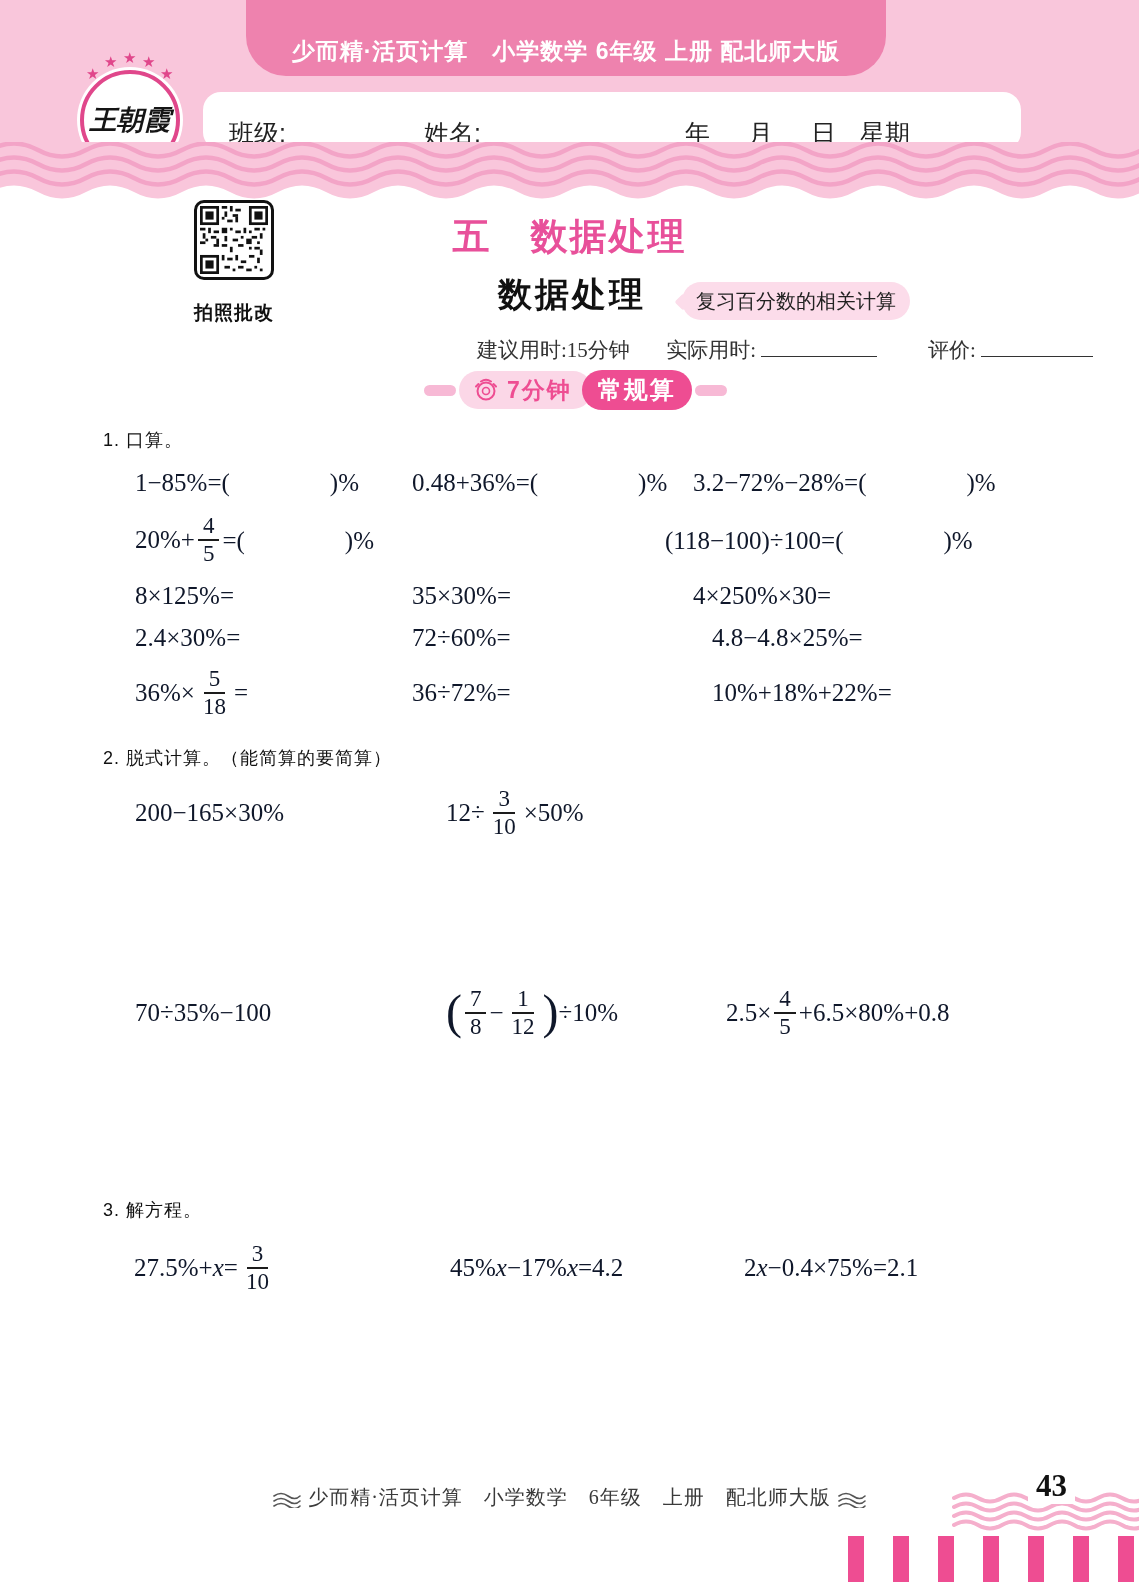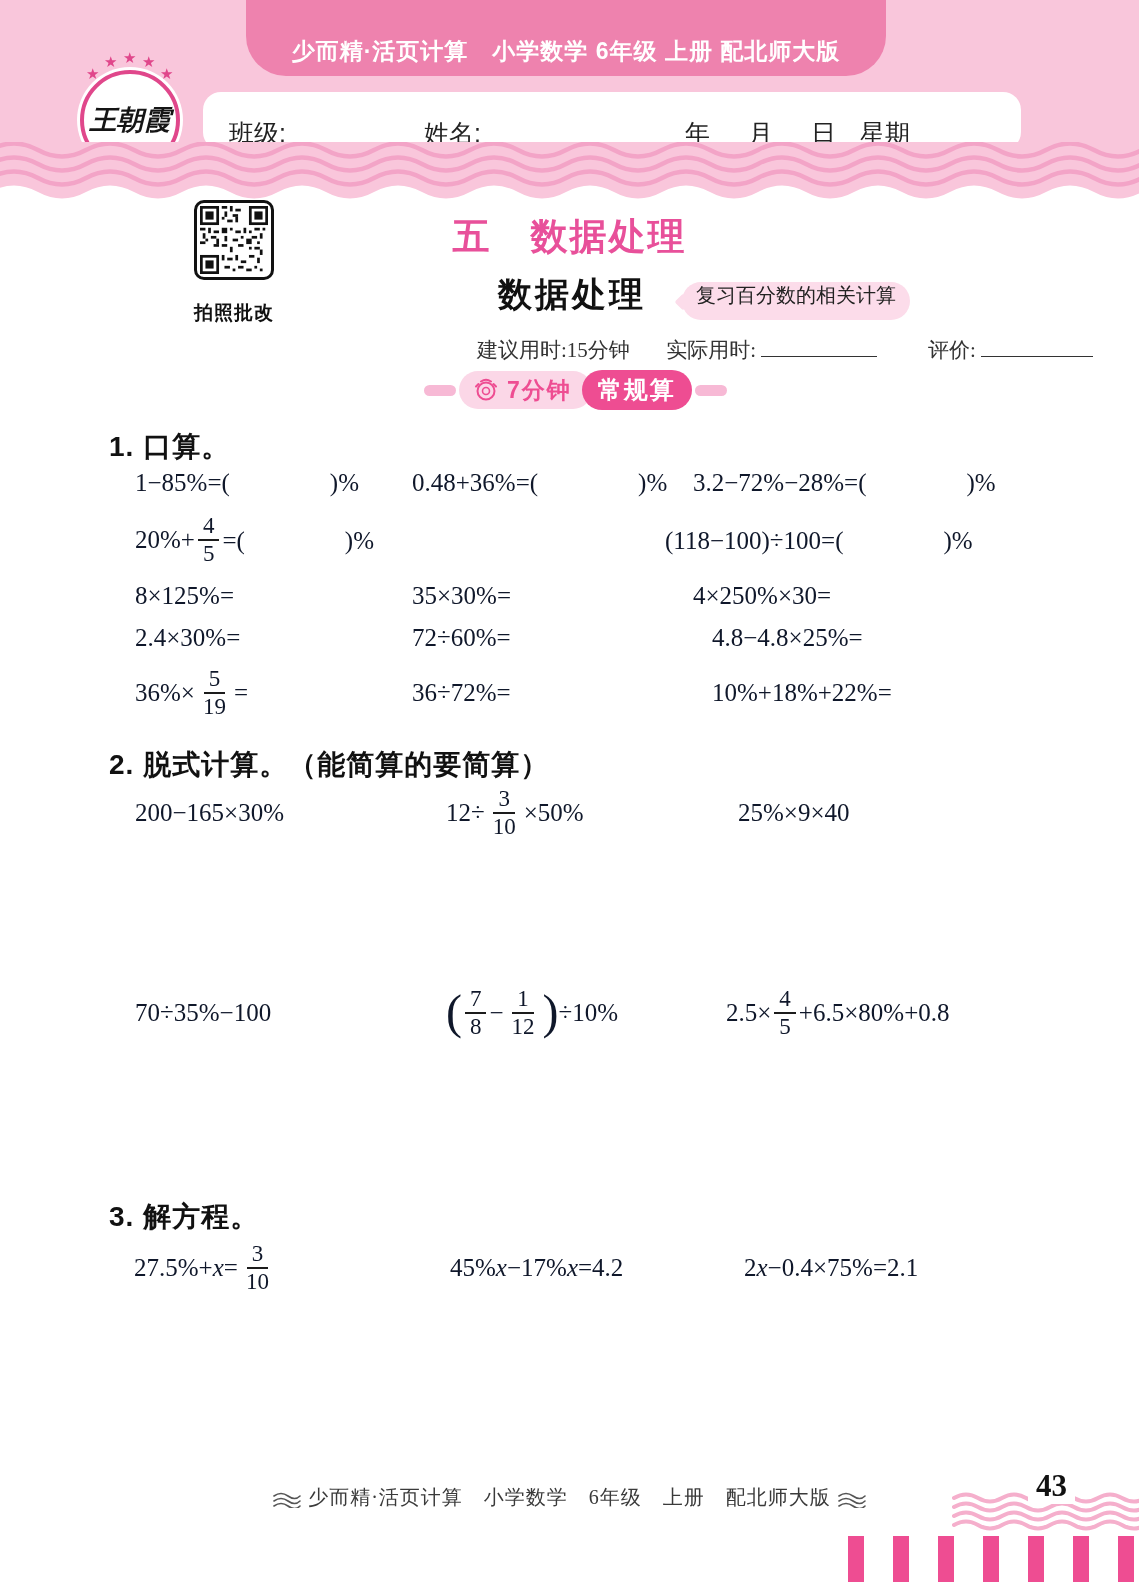--- a/index.html
+++ b/index.html
@@ -27,37 +27,37 @@
   
   .qr-wrap{position:absolute;left:190px;top:200px;width:88px;text-align:center}
   .qr-frame{display:inline-block;border:3px solid #111;border-radius:10px;padding:3px;background:#fff;line-height:0}
   .qr-caption{margin-top:20px;font-size:19px;font-weight:bold;color:#111;letter-spacing:1px}
 
   
   .unit-title{position:absolute;left:0;top:212px;width:1139px;text-align:center;
               font-size:37px;font-weight:bold;color:#e8509a;letter-spacing:2px}
   .unit-sub{position:absolute;left:498px;top:272px;font-size:34px;font-weight:bold;color:#111;letter-spacing:3px}
   .bubble{position:absolute;left:682px;top:282px;height:38px;background:#fcdcea;border-radius:19px;
-          display:flex;padding:0 14px;font-family:"Liberation Serif",serif;font-size:20px;color:#222}
+          display:flex;align-items:center;padding:0 14px;font-family:"Liberation Serif",serif;font-size:20px;color:#222}
   .bubble .tail{position:absolute;left:-5px;top:14px;width:12px;height:12px;background:#fcdcea;transform:rotate(45deg);border-radius:2px}
   .timing{position:absolute;left:477px;top:336px;font-family:"Liberation Serif",serif;font-size:21px;color:#333;white-space:nowrap}
   .timing .blank{border-bottom:1.5px solid #333;height:20px}
 
   
   .badge-row{position:absolute;left:424px;top:370px;display:flex;align-items:center}
   .connector{width:32px;height:11px;border-radius:6px;background:#f7b9d5}
   .pill-light{display:flex;align-items:center;height:38px;background:#fbd7e7;border-radius:19px;
               padding:0 20px 0 14px;margin-left:3px}
   .pill-light .mins{color:#ee4d92;font-size:23px;font-weight:bold;margin-left:8px;letter-spacing:2px}
   .pill-dark{display:flex;align-items:center;justify-content:center;height:40px;background:#ee4d92;border-radius:20px;
              padding:0 16px;margin-left:-10px;color:#fff;font-size:24px;font-weight:bold;letter-spacing:2px}
   .badge-row .connector.r{margin-left:3px}
 
   
-  .prob-title{position:absolute;left:109px;font-size:28px;font-weight:bold;color:#111;letter-spacing:1px}
+  .prob-title{position:absolute;left:103px;font-size:18px;font-weight:normal;color:#111;letter-spacing:1px}
   .mrow{position:absolute;left:0;width:1139px}
   .mcell{position:absolute;top:0;height:100%;display:flex;align-items:center;
          font-family:Liberation Serif, serif;font-size:25px;color:#0f172a;white-space:pre}
   .frac{display:inline-flex;flex-direction:column;align-items:center;vertical-align:middle;
         margin:0 3px;line-height:1.12;font-size:23px}
   .frac .num{padding:0 5px;border-bottom:2px solid #1c1c1c}
   .frac .den{padding:0 5px}
   .bigp{font-size:48px;line-height:0;position:relative;top:-1px;font-weight:400}
   .mvar{font-style:italic}
 
@@ -239,30 +239,29 @@
     <span class="mcell" style="left:135px">8×125%=</span>
     <span class="mcell" style="left:412px">35×30%=</span>
     <span class="mcell" style="left:693px">4×250%×30=</span>
   </div>
   <div class="mrow" style="top:622px;height:32px">
     <span class="mcell" style="left:135px">2.4×30%=</span>
     <span class="mcell" style="left:412px">72÷60%=</span>
     <span class="mcell" style="left:712px">4.8−4.8×25%=</span>
   </div>
   <div class="mrow" style="top:656px;height:74px">
-    <span class="mcell" style="left:135px">36%×<span class="frac"><span class="num">5</span><span class="den">19</span></span>=</span>
+    <span class="mcell" style="left:135px">36%×<span class="frac"><span class="num">5</span><span class="den">18</span></span>=</span>
     <span class="mcell" style="left:412px">36÷72%=</span>
     <span class="mcell" style="left:712px">10%+18%+22%=</span>
   </div>
 
   <div class="prob-title" style="top:746px">2. 脱式计算。（能简算的要简算）</div>
   <div class="mrow" style="top:776px;height:74px">
     <span class="mcell" style="left:135px">200−165×30%</span>
     <span class="mcell" style="left:446px">12÷<span class="frac"><span class="num">3</span><span class="den">10</span></span>×50%</span>
-    <span class="mcell" style="left:738px">25%×9×40</span>
   </div>
   <div class="mrow" style="top:976px;height:74px">
     <span class="mcell" style="left:135px">70÷35%−100</span>
     <span class="mcell" style="left:446px"><span class="bigp">(</span><span class="frac"><span class="num">7</span><span class="den">8</span></span>−<span class="frac"><span class="num">1</span><span class="den">12</span></span><span class="bigp">)</span>÷10%</span>
     <span class="mcell" style="left:726px">2.5×<span class="frac"><span class="num">4</span><span class="den">5</span></span>+6.5×80%+0.8</span>
   </div>
 
   <div class="prob-title" style="top:1198px">3. 解方程。</div>
   <div class="mrow" style="top:1231px;height:74px">
     <span class="mcell" style="left:134px">27.5%+<span class="mvar">x</span>=<span class="frac"><span class="num">3</span><span class="den">10</span></span></span>

